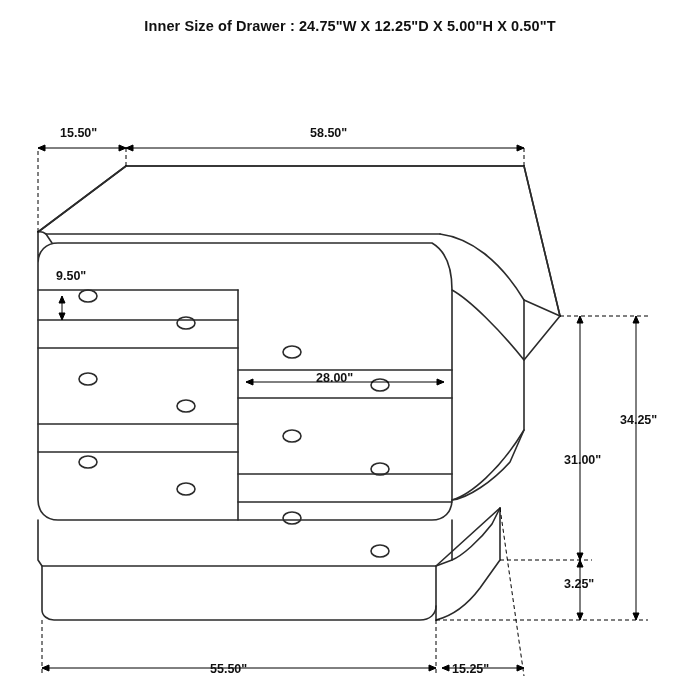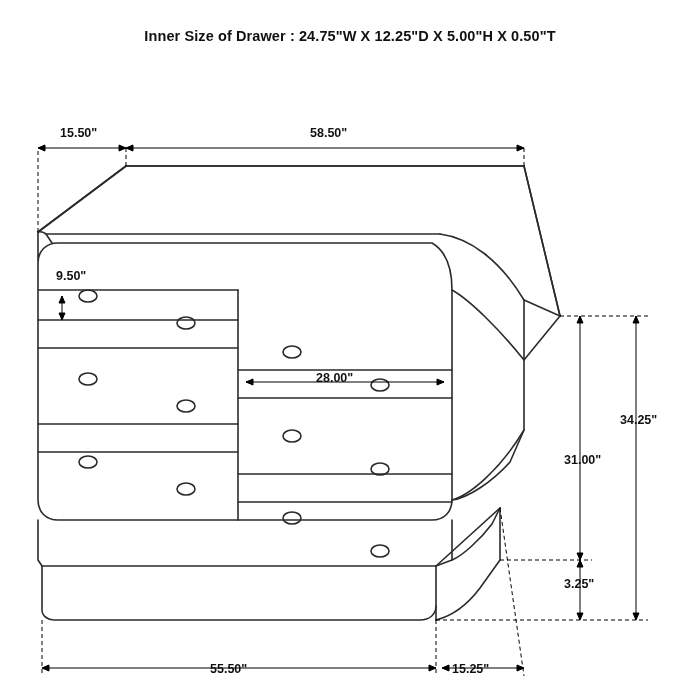--- a/index.html
+++ b/index.html
@@ -14,21 +14,21 @@
     position: relative;
     overflow: hidden;
   }
   #stage {
     position: relative;
     width: 700px;
     height: 700px;
   }
   .title {
     position: absolute;
-    top: 28px;
+    top: 18px;
     left: 0;
     width: 700px;
     text-align: center;
     font-size: 14.5px;
     font-weight: bold;
     color: #111111;
     letter-spacing: 0.1px;
   }
   svg {
     position: absolute;

